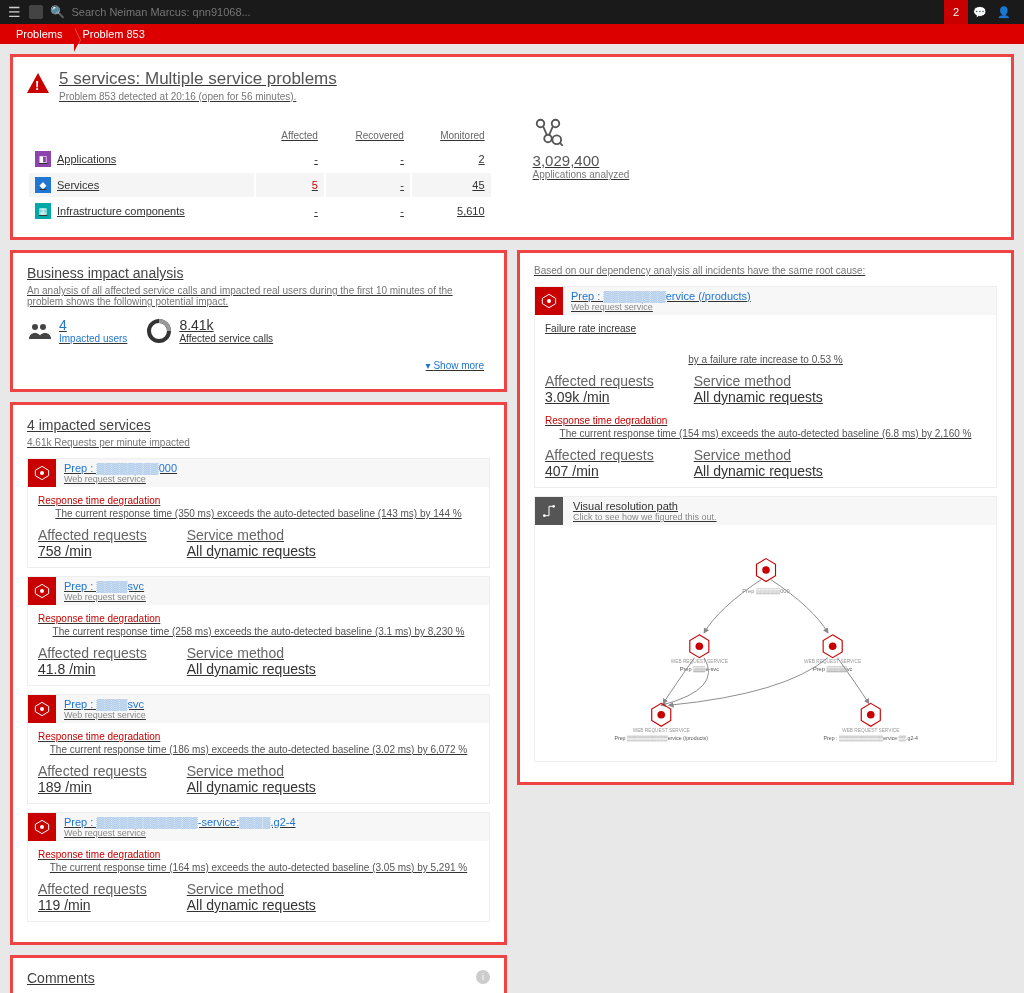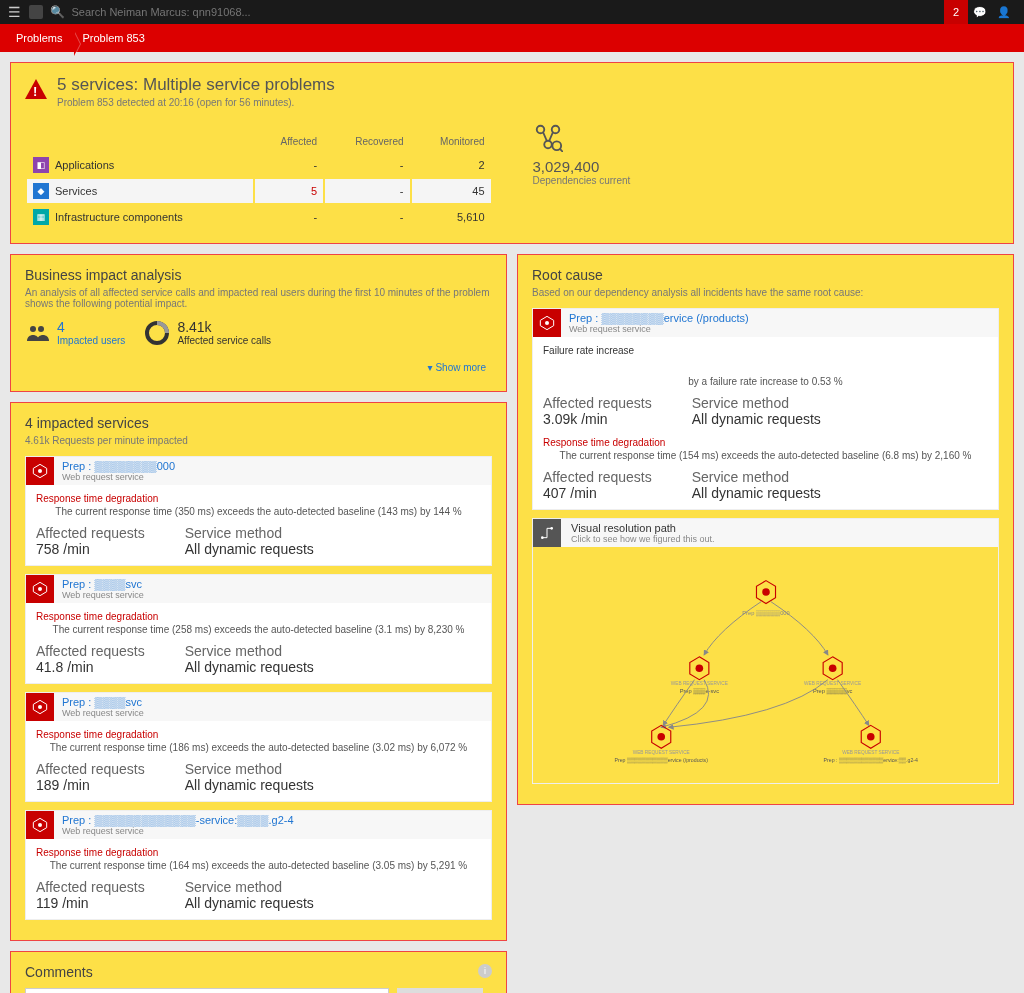--- a/index.html
+++ b/index.html
@@ -5,27 +5,27 @@
 * { margin:0; padding:0; box-sizing:border-box; font-family:-apple-system,BlinkMacSystemFont,"Segoe UI",Arial,sans-serif; }
 body { background:#e8e8e8; color:#333; font-size:11px; }
 .topbar { background:#1a1a1a; height:24px; display:flex; align-items:center; padding:0 8px; color:#ccc; position:relative; }
 .topbar .menu { cursor:pointer; margin-right:8px; font-size:14px; }
 .topbar .appicon { width:14px; height:14px; background:#444; border-radius:2px; margin-right:8px; }
 .topbar .search { display:flex; align-items:center; flex:1; }
 .topbar .search input { background:transparent; border:none; color:#888; font-size:11px; width:300px; outline:none; }
 .topbar .right { display:flex; align-items:center; }
 .topbar .badge { background:#c80000; color:#fff; width:24px; height:24px; display:flex; align-items:center; justify-content:center; font-size:11px; }
 .topbar .icon { width:24px; height:24px; display:flex; align-items:center; justify-content:center; color:#fff; cursor:pointer; }
-.breadcrumb { background:#dc0000; height:28px; display:flex; align-items:center; padding:0 8px; color:#fff; font-size:11px; }
+.breadcrumb { background:#dc0000; height:20px; display:flex; align-items:center; padding:0 8px; color:#fff; font-size:11px; }
 .breadcrumb .crumb { padding:0 12px 0 8px; position:relative; cursor:pointer; }
 .breadcrumb .crumb::after { content:''; position:absolute; right:-6px; top:0; width:0; height:0; border-top:12px solid transparent; border-bottom:12px solid transparent; border-left:6px solid #dc0000; z-index:2; }
 .breadcrumb .crumb::before { content:''; position:absolute; right:-7px; top:0; width:0; height:0; border-top:12px solid transparent; border-bottom:12px solid transparent; border-left:6px solid rgba(255,255,255,0.3); z-index:1; }
 .breadcrumb .crumb:last-child::after,.breadcrumb .crumb:last-child::before { display:none; }
 .content { padding:10px; }
-.card { background:#fde047; padding:12px 14px; margin-bottom:10px; border:1px solid #ef4444; }
+.card { background:#ffffff; padding:12px 14px; margin-bottom:10px; border:3px solid #ef4444;text-decoration:underline; }
 .header-row { display:flex; align-items:flex-start; gap:10px; margin-bottom:14px; }
 .alert-icon { width:0; height:0; border-left:11px solid transparent; border-right:11px solid transparent; border-bottom:20px solid #c80000; position:relative; flex-shrink:0; margin-top:4px; }
 .alert-icon::after { content:'!'; position:absolute; left:-3px; top:5px; color:#fff; font-size:13px; font-weight:bold; }
 .header-title { font-size:17px; font-weight:300; color:#555; }
 .header-sub { font-size:10px; color:#777; margin-top:2px; }
 .summary-table { width:48%; font-size:11px; margin-top:8px; }
 .summary-table th { font-weight:normal; color:#666; text-align:right; padding:4px 6px; font-size:10px; }
 .summary-table td { padding:4px 6px; }
 .summary-table td.label { display:flex; align-items:center; gap:6px; }
 .summary-table td.num { text-align:right; }
@@ -144,21 +144,21 @@
     <div class="dep-block" style="margin-left:40px;margin-top:0;">
       <svg viewBox="0 0 24 24">
             <circle cx="6" cy="6" r="3" fill="none" stroke="#555" stroke-width="1.5"></circle>
             <circle cx="18" cy="6" r="3" fill="none" stroke="#555" stroke-width="1.5"></circle>
             <circle cx="12" cy="18" r="3" fill="none" stroke="#555" stroke-width="1.5"></circle>
             <path d="M8 8l3 7M16 8l-3 7" stroke="#555" stroke-width="1.5"></path>
             <circle cx="19" cy="19" r="3.5" fill="none" stroke="#555" stroke-width="1.5"></circle>
             <line x1="21.5" y1="21.5" x2="24" y2="24" stroke="#555" stroke-width="1.5"></line>
           </svg>
       <div class="dep-num">3,029,400</div>
-      <div class="dep-label">Dependencies current</div>
+      <div class="dep-label">Applications analyzed</div>
     </div>
   </div>
 </div>
 
 <div class="cols">
 <div class="col">
 
 <div class="card">
   <div class="section-title">Business impact analysis</div>
   <div class="section-sub">An analysis of all affected service calls and impacted real users during the first 10 minutes of the problem shows the following potential impact.</div>
@@ -315,21 +315,20 @@
     <textarea style=""></textarea>
     <button class="add-btn">Add comment</button>
   </div>
 
 </div>
 
 </div>
 <div class="col">
 
 <div class="card">
-  <div class="section-title">Root cause</div>
   <div class="section-sub">Based on our dependency analysis all incidents have the same root cause:</div>
 
   <div class="svc-card">
     <div class="svc-header">
       <div class="svc-icon">
                 <svg viewBox="0 0 24 24">
                   <polygon points="12,2 22,8 22,16 12,22 2,16 2,8" fill="none" stroke="#fff" stroke-width="1.5"></polygon>
                   <circle cx="12" cy="12" r="3" fill="#fff"></circle>
                 </svg>
               </div>

